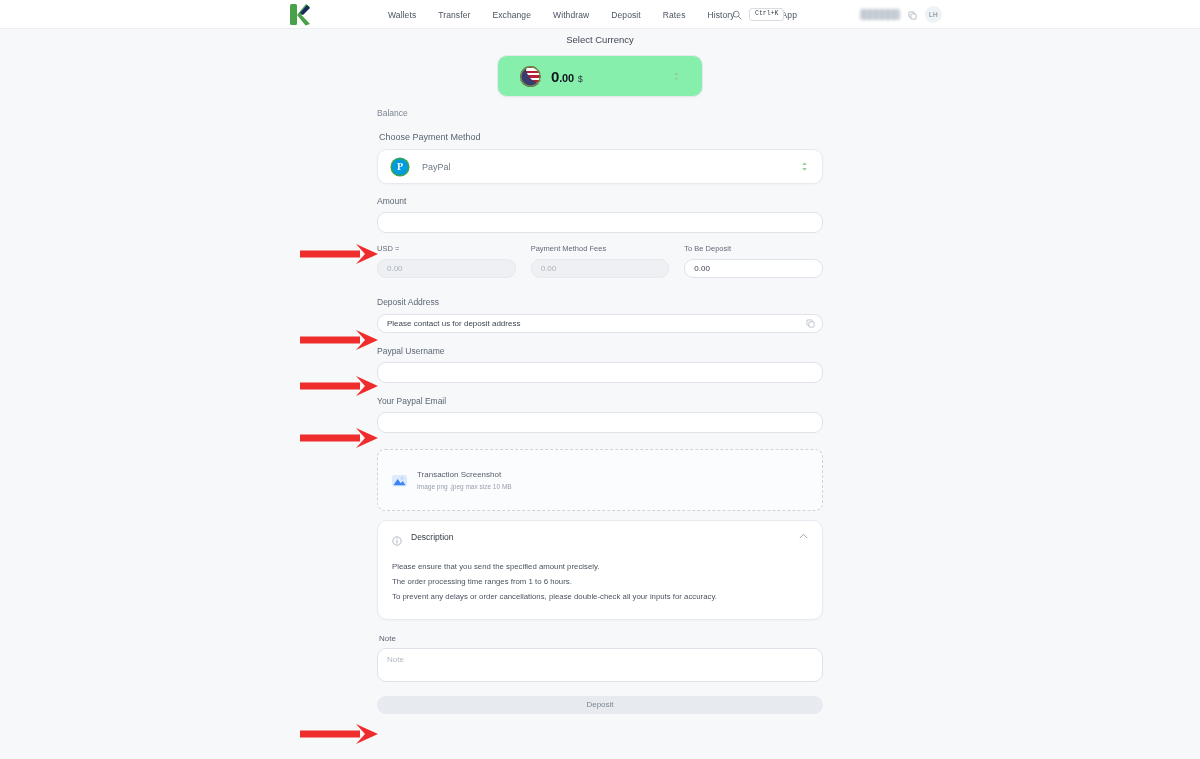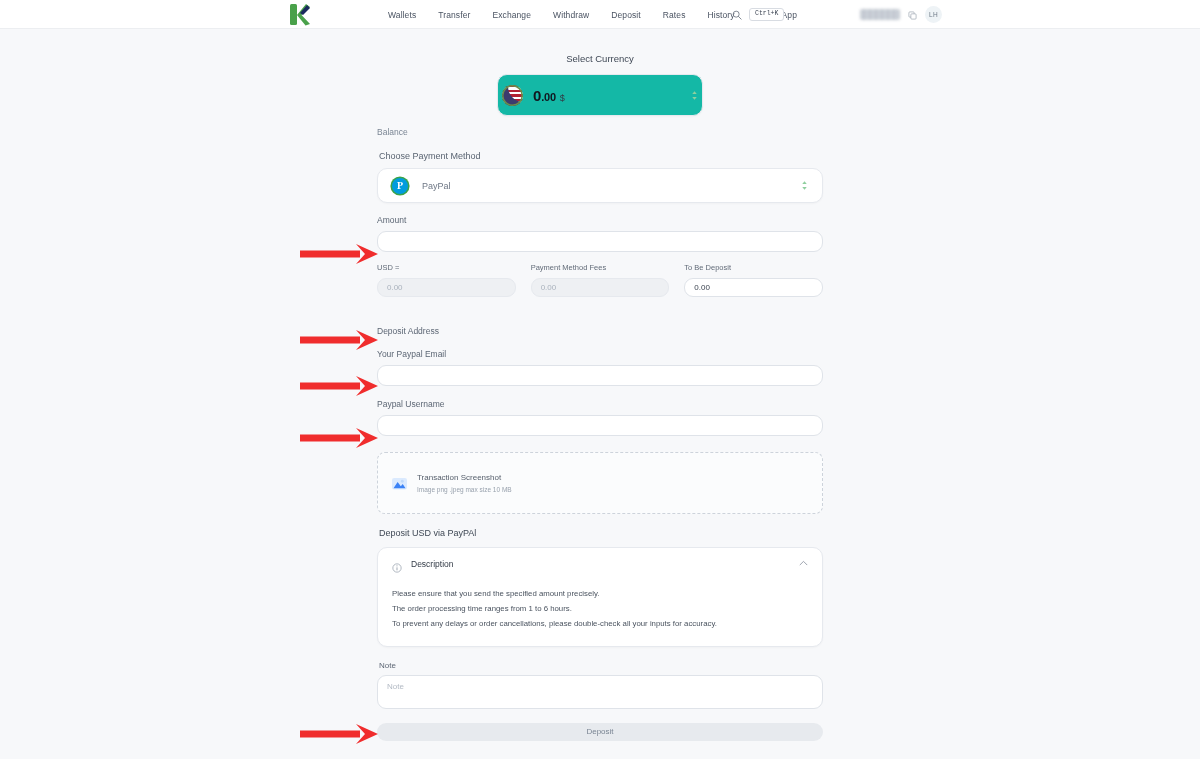--- a/index.html
+++ b/index.html
@@ -42,25 +42,25 @@
   .avatar {
     width: 17px; height: 17px; border-radius: 50%; background: #eef3f6;
     display: flex; align-items: center; justify-content: center;
     font-size: 6.5px; color: #6f7a88; letter-spacing: .4px;
   }
 
   
   .content { position: absolute; top: 29px; left: 0; width: 1200px; }
   .center-col { width: 446px; margin: 0 auto; }
 
-  .sel-title { text-align: center; font-size: 9.5px; color: #3f4855; margin-top: 24px; }
+  .sel-title { text-align: center; font-size: 9.5px; color: #3f4855; margin-top: 5px; }
   .currency-box {
-    margin: 10px auto 0; width: 206px; height: 42px; background: #14b8a6;
+    margin: 10px auto 0; width: 206px; height: 42px; background: #86efac;
     border: 1px solid #e6e9ee; border-radius: 10px;
-    display: flex; align-items: center; padding: 0 4px;
+    display: flex; align-items: center; padding: 0 22px;
     box-shadow: 0 1px 2px rgba(16,24,40,.03);
   }
   .flag {
     width: 21px; height: 21px; border-radius: 50%; flex: 0 0 21px;
     background:
       linear-gradient(180deg,#b22234 0 11%, #fff 11% 22%, #b22234 22% 33%, #fff 33% 44%,
                       #b22234 44% 55%, #fff 55% 66%, #b22234 66% 77%, #fff 77% 88%, #b22234 88% 100%);
     box-shadow: inset 0 0 0 1.5px #6a8f4a, inset 11px -9px 0 -5px #3c3b6e;
   }
   .cur-amt { margin-left: 10px; font-size: 15px; font-weight: bold; color: #11161f; letter-spacing: -.2px; }
@@ -244,52 +244,60 @@
           <div class="sub-lbl">Payment Method Fees</div>
           <input class="inp muted" placeholder="0.00" style="">
         </div>
         <div>
           <div class="sub-lbl">To Be Deposit</div>
           <input class="inp" value="0.00" style="">
         </div>
       </div>
 
       
-      <div class="group" style="margin-top:29px;">
+      <div class="group" style="margin-top:19px;">
         <div class="field-lbl">Deposit Address</div>
+        <div class="addr-wrap">
+          <input class="inp" value="Please contact us for deposit address" style="">
+          <span class="copy-ico">
+            <svg width="9" height="9" viewBox="0 0 12 12">
+              <rect x="1.2" y="1.2" width="7" height="7" rx="1.2" fill="none" stroke="#a7aeb9" stroke-width=".9"></rect>
+              <rect x="3.8" y="3.8" width="7" height="7" rx="1.2" fill="#fff" stroke="#a7aeb9" stroke-width=".9"></rect>
+            </svg>
+          </span>
+        </div>
+      </div>
+
+      
+      <div class="group" style="margin-top:13px;">
+        <div class="field-lbl">Paypal Username</div>
+        <input class="inp tall" placeholder="" style="">
       </div>
 
       
       <div class="group" style="margin-top:13px;">
         <div class="field-lbl">Your Paypal Email</div>
-        <input class="inp tall" placeholder="" style="">
-      </div>
-
-      
-      <div class="group" style="margin-top:13px;">
-        <div class="field-lbl">Paypal Username</div>
         <input class="inp tall" placeholder="" style="">
       </div>
 
       
       <div class="upload">
         <span class="up-ico">
           <svg width="17" height="15" viewBox="0 0 18 16">
             <rect x="1" y="2" width="16" height="12.5" rx="2.2" fill="#dbeafe"></rect>
             <path d="M2.6 13 L7 6.5 L10.4 11 L12.4 8.6 L15.4 13 Z" fill="#3b82f6"></path>
             <circle cx="12" cy="5.6" r="1.5" fill="#bfd9fb"></circle>
           </svg>
         </span>
         <span class="up-txt">
           <div class="up-t1">Transaction Screenshot</div>
           <div class="up-t2">Image png .jpeg max size 10 MB</div>
         </span>
       </div>
 
-      <div class="via-title">Deposit USD via PayPAl</div>
 
       
       <div class="desc-card">
         <div class="desc-head">
           <span class="info-ico">
             <svg width="10" height="10" viewBox="0 0 12 12">
               <circle cx="6" cy="6" r="5" fill="none" stroke="#98a1ad" stroke-width=".9"></circle>
               <circle cx="6" cy="3.4" r=".65" fill="#98a1ad"></circle>
               <rect x="5.45" y="5" width="1.1" height="4" rx=".5" fill="#98a1ad"></rect>
             </svg>

